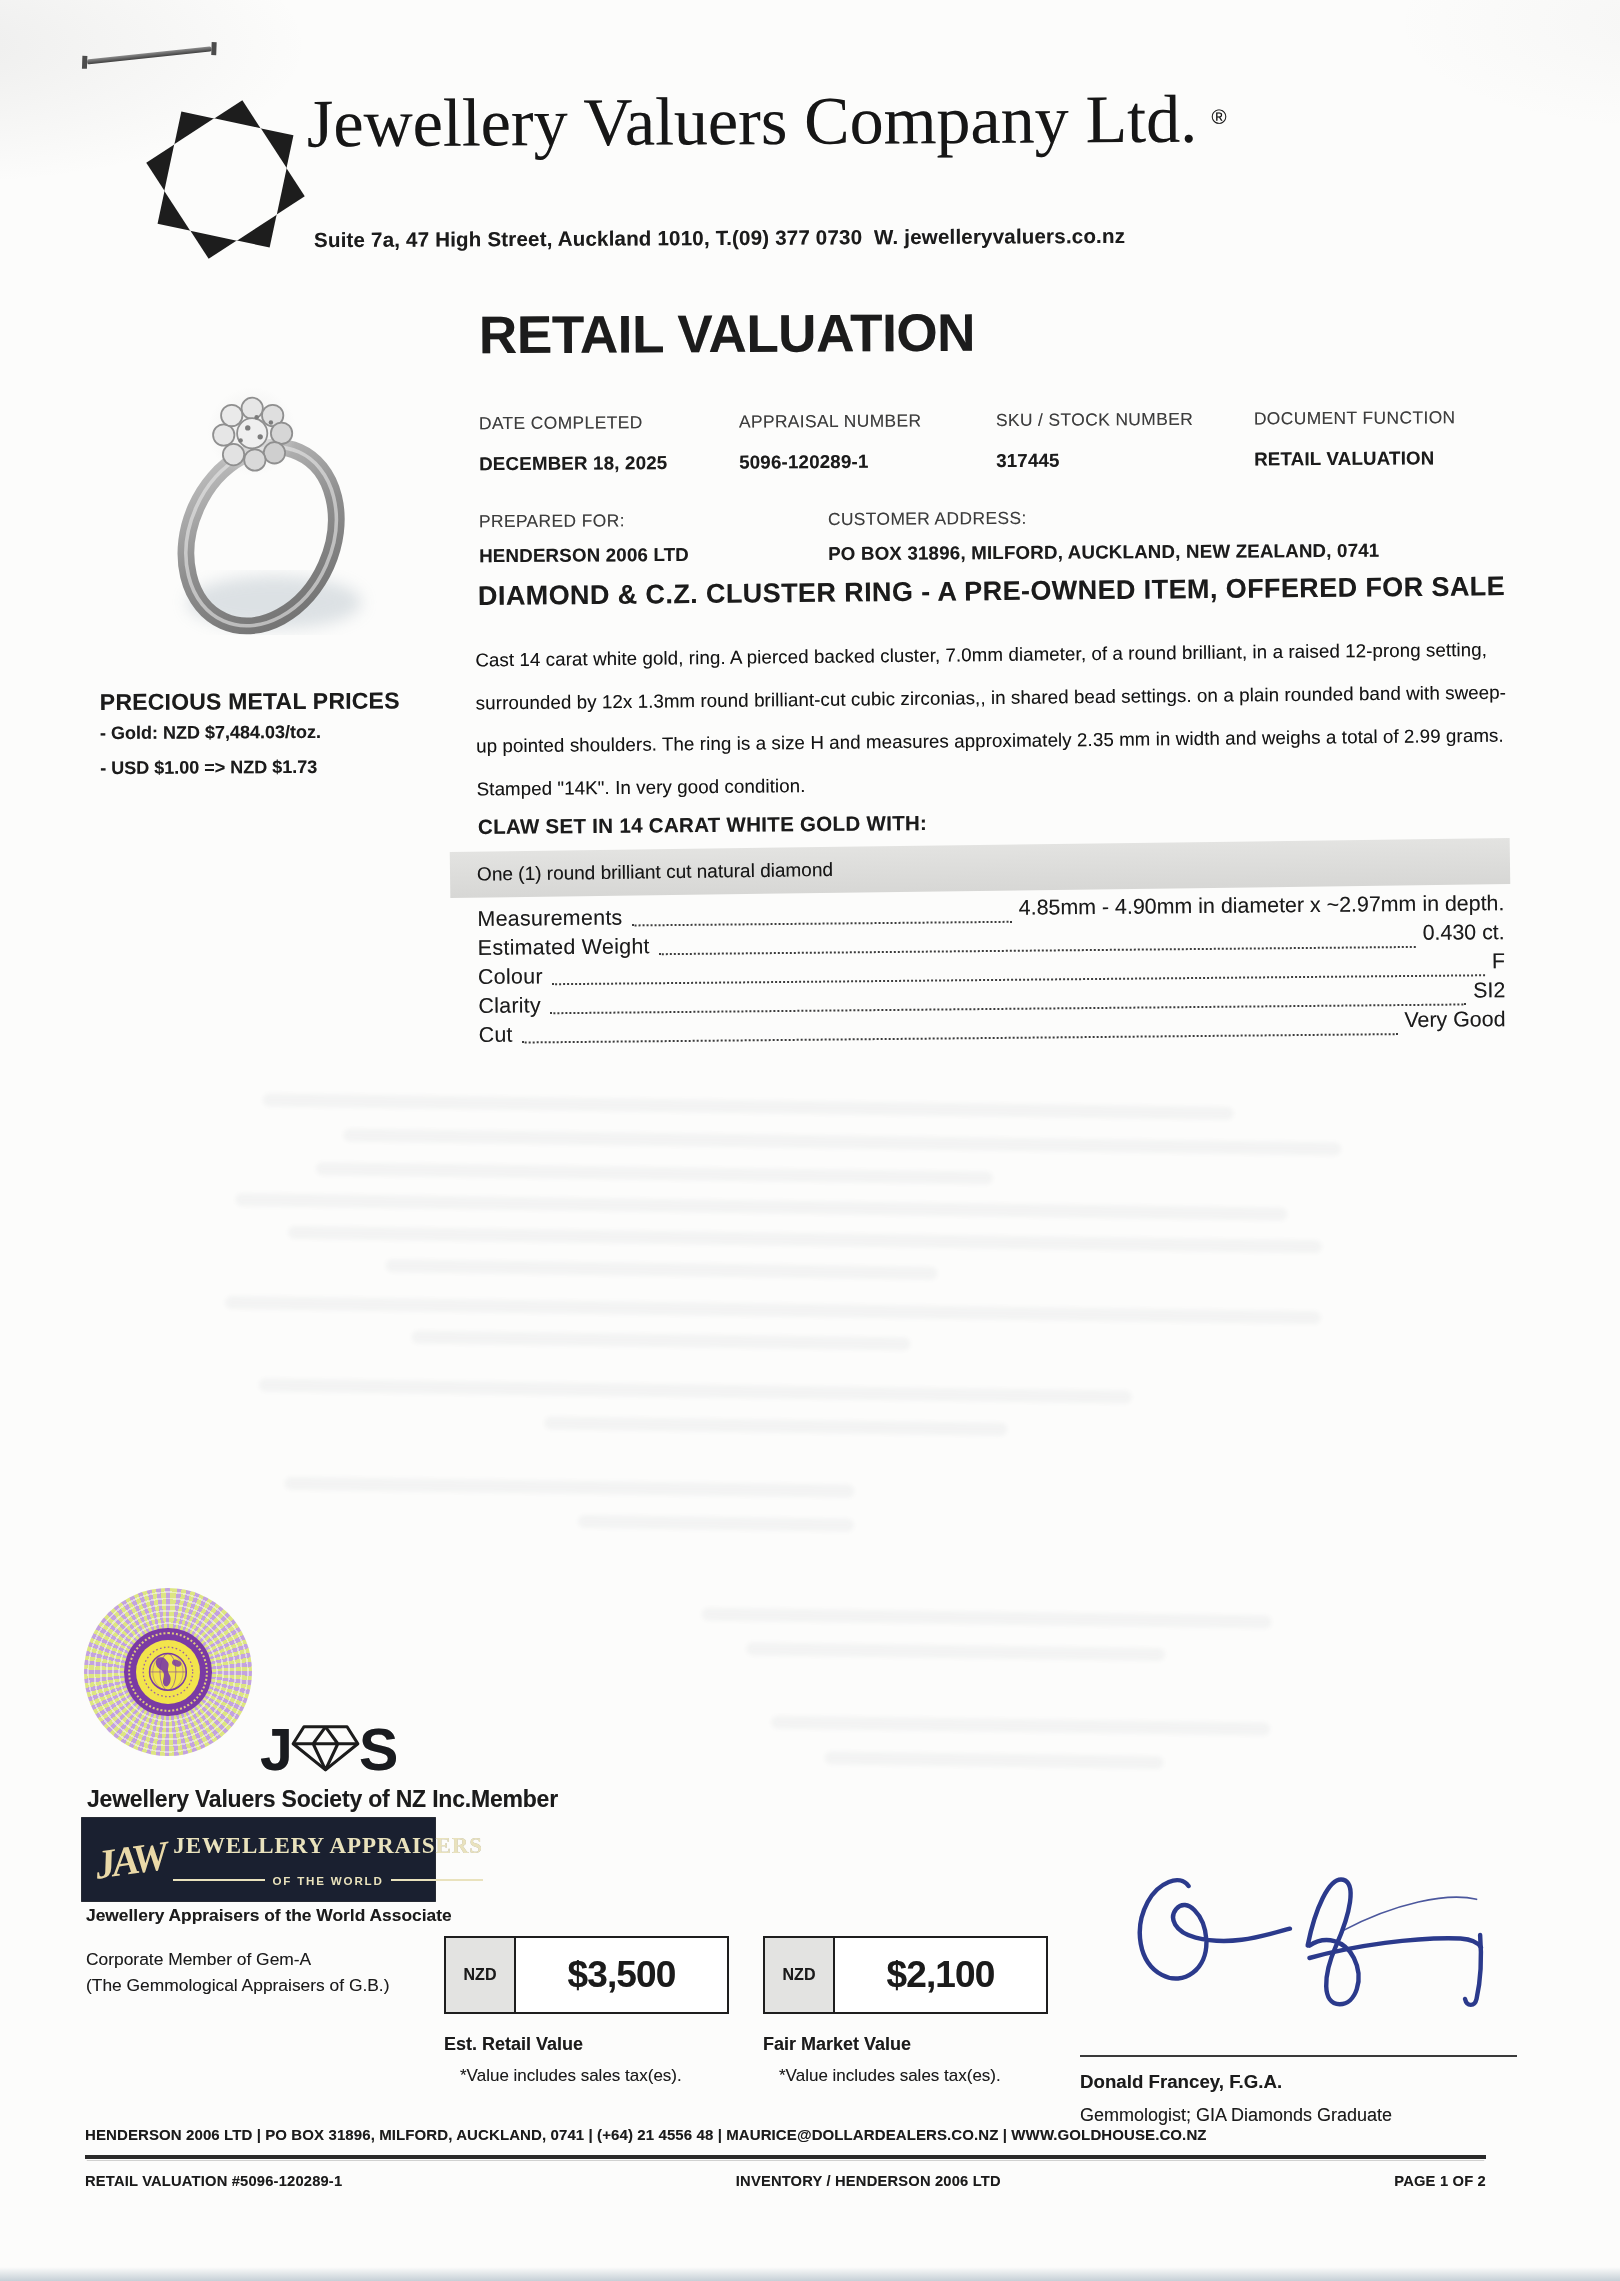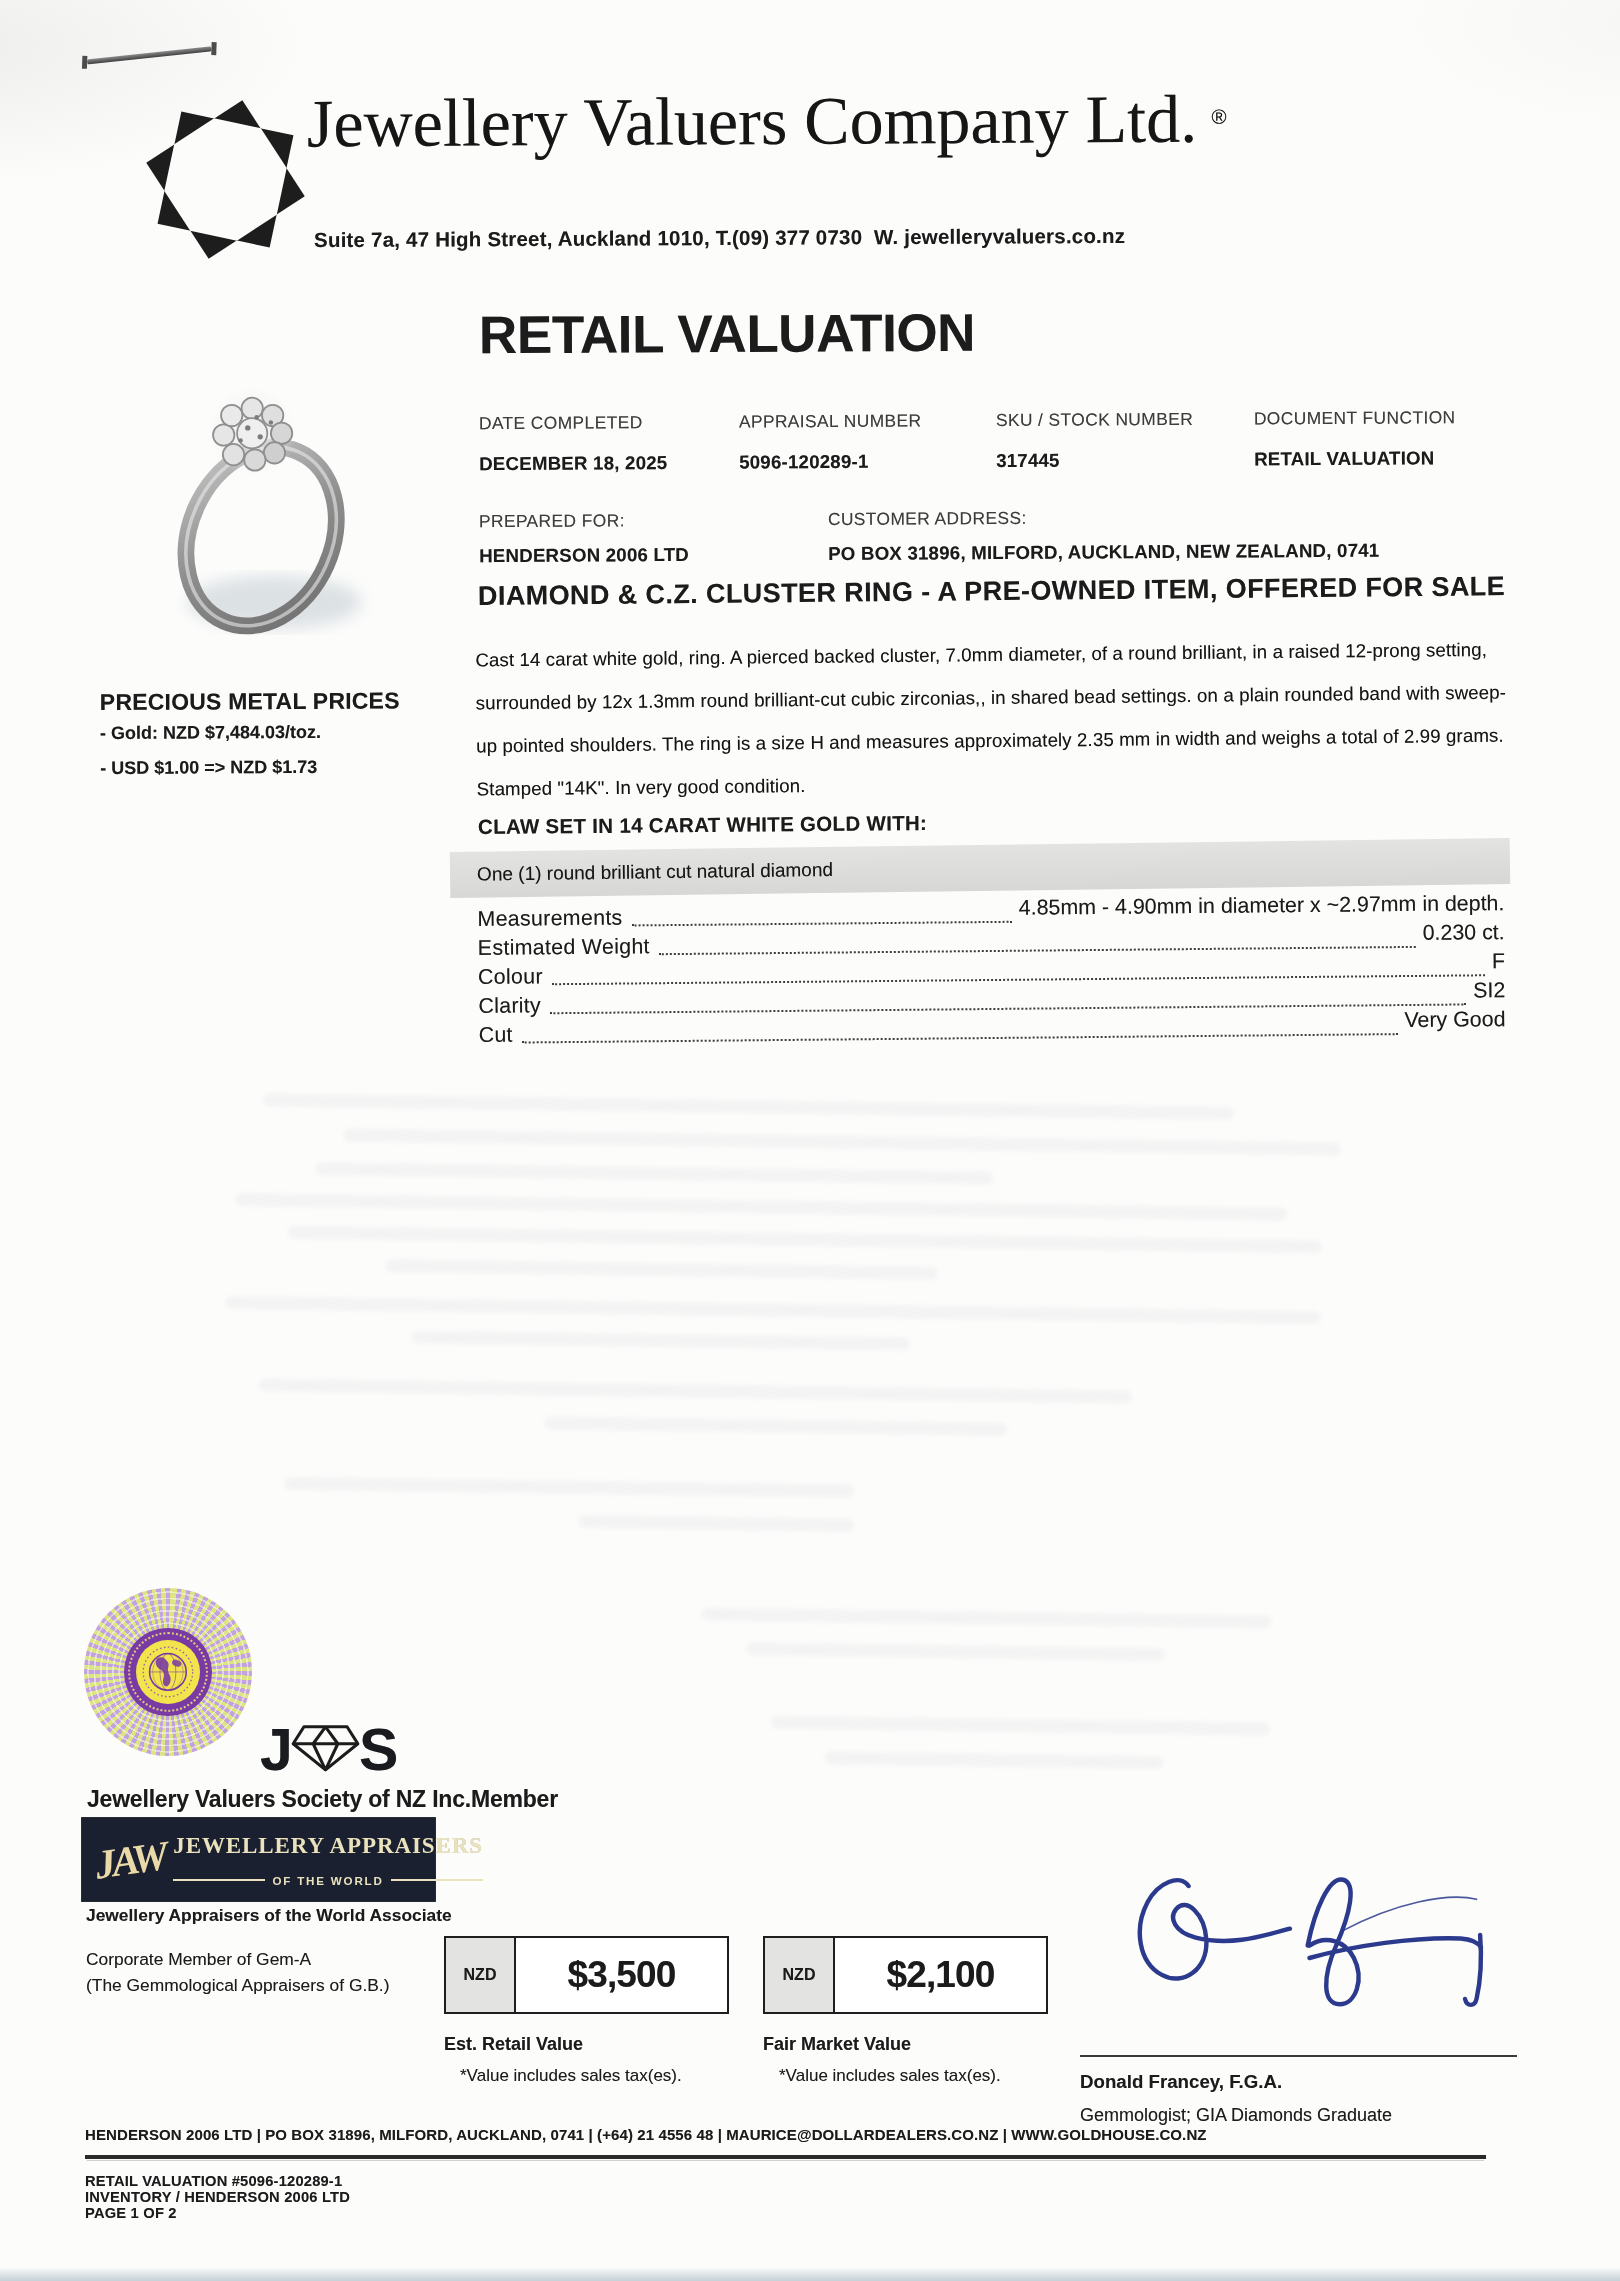--- a/index.html
+++ b/index.html
@@ -112,21 +112,21 @@
 
   
   #sig{left:1074px;top:1846px;width:446px;height:200px;}
   #sig-line{left:1080px;top:2055px;width:437px;height:2.2px;background:#3a3a3a;}
   #sig-name{left:1080px;top:2071px;font-size:18.7px;font-weight:700;}
   #sig-title{left:1080px;top:2105px;font-size:18px;}
 
   
   #f-contact{left:85px;top:2126px;font-size:15px;font-weight:700;letter-spacing:0.1px;white-space:nowrap;}
   #f-rule{left:85px;top:2155px;width:1401px;height:3.6px;background:#2a2a2a;box-shadow:0 3.6px 0 -1.8px rgba(40,40,40,.5);}
-  #f-row{left:85px;top:2173px;width:1401px;display:flex;justify-content:space-between;font-size:14.7px;font-weight:700;letter-spacing:0.2px;flex-direction:column;}
+  #f-row{left:85px;top:2173px;width:1401px;display:flex;justify-content:space-between;font-size:14.7px;font-weight:700;letter-spacing:0.2px;}
 </style>
 </head>
 <body>
 
 <div id="sheet">
 
   <div class="abs" id="staple">
       <div class="bar"></div>
     </div>
 
@@ -187,21 +187,21 @@
 
   <div class="abs" id="stone-rows">
     <div class="drow">
       <span class="d-label">Measurements</span>
       <span class="d-dots"></span>
       <span class="d-value">4.85mm - 4.90mm in diameter x ~2.97mm in depth.</span>
     </div>
     <div class="drow">
       <span class="d-label">Estimated Weight</span>
       <span class="d-dots"></span>
-      <span class="d-value">0.230 ct.</span>
+      <span class="d-value">0.430 ct.</span>
     </div>
     <div class="drow">
       <span class="d-label">Colour</span>
       <span class="d-dots"></span>
       <span class="d-value">F</span>
     </div>
     <div class="drow">
       <span class="d-label">Clarity</span>
       <span class="d-dots"></span>
       <span class="d-value">SI2</span>

